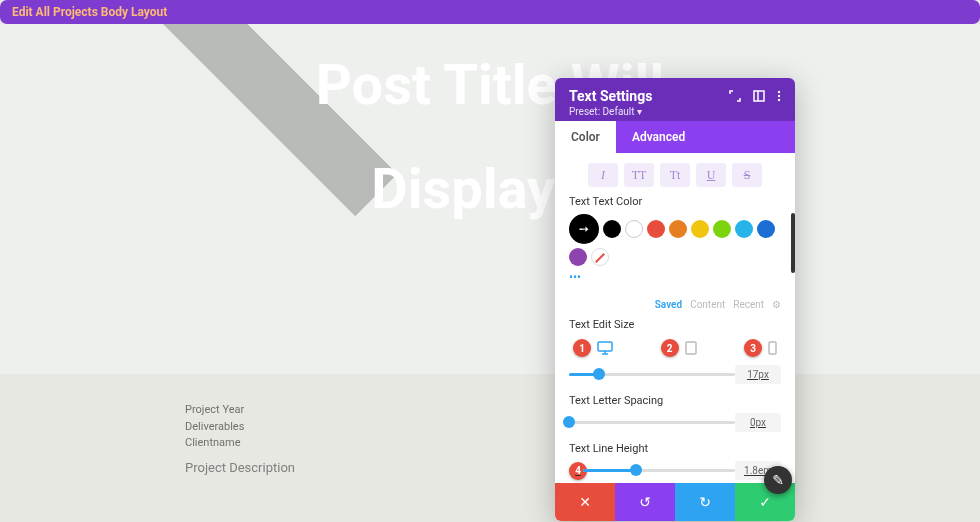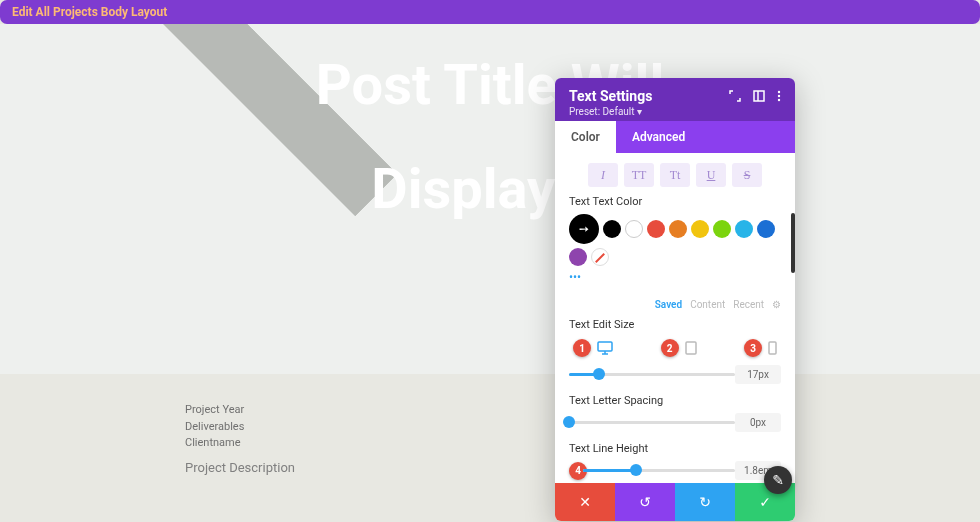--- a/index.html
+++ b/index.html
@@ -35,21 +35,21 @@
 .sw-strike { position: relative; background: #fff; border: 1px solid #ddd; }
 .sw-strike::after { content: ""; position: absolute; left: 2px; right: 2px; top: 50%; border-top: 2px solid #e74c3c; transform: rotate(-45deg); }
 .dots-row { color: #2ea3f2; font-size: 12px; margin-top: 4px; }
 .saved-row { display: flex; gap: 8px; font-size: 10px; color: #bbb; justify-content: flex-end; margin-top: 15px; align-items: center; }
 .saved-row .sv { color: #2ea3f2; font-weight: 600; }
 .device-row { display: flex; justify-content: space-between; align-items: center; margin: 8px 4px; }
 .device-item { display: flex; align-items: center; gap: 6px; font-size: 12px; }
 .callout { width: 18px; height: 18px; border-radius: 50%; background: #e74c3c; color: #fff; display: flex; align-items: center; justify-content: center; font-size: 10px; font-weight: 700; box-shadow: 0 1px 3px rgba(0,0,0,.3); }
 .dev-icon { color: #2ea3f2; font-size: 14px; }
 .dev-icon.dim { color: #bbb; }
-.slider-row { display: flex; align-items: center; margin: 6px 0 10px; }
+.slider-row { display: flex; align-items: center; margin: 6px 0 10px; text-decoration: underline; }
 .slider { flex: 1; height: 3px; background: #ddd; position: relative; border-radius: 2px; }
 .slider-fill { position: absolute; left: 0; top: 0; bottom: 0; background: #2ea3f2; border-radius: 2px; }
 .slider-thumb { position: absolute; top: -5px; width: 12px; height: 12px; border-radius: 50%; background: #2ea3f2; margin-left: -6px; }
 .slider-val { width: 46px; font-size: 10px; text-align: center; background: #f4f4f4; padding: 4px 0; border-radius: 3px; color: #666; }
 .side-scroll { position: absolute; right: 0; top: 60px; width: 4px; height: 60px; background: #333; border-radius: 2px; }
 .panel-actions { display: flex; height: 38px; }
 .act { flex: 1; display: flex; align-items: center; justify-content: center; color: #fff; font-size: 14px; cursor: pointer; }
 .act-red { background: #e74c3c; }
 .act-purple { background: #8b3fee; }
 .act-blue { background: #2ea3f2; }

